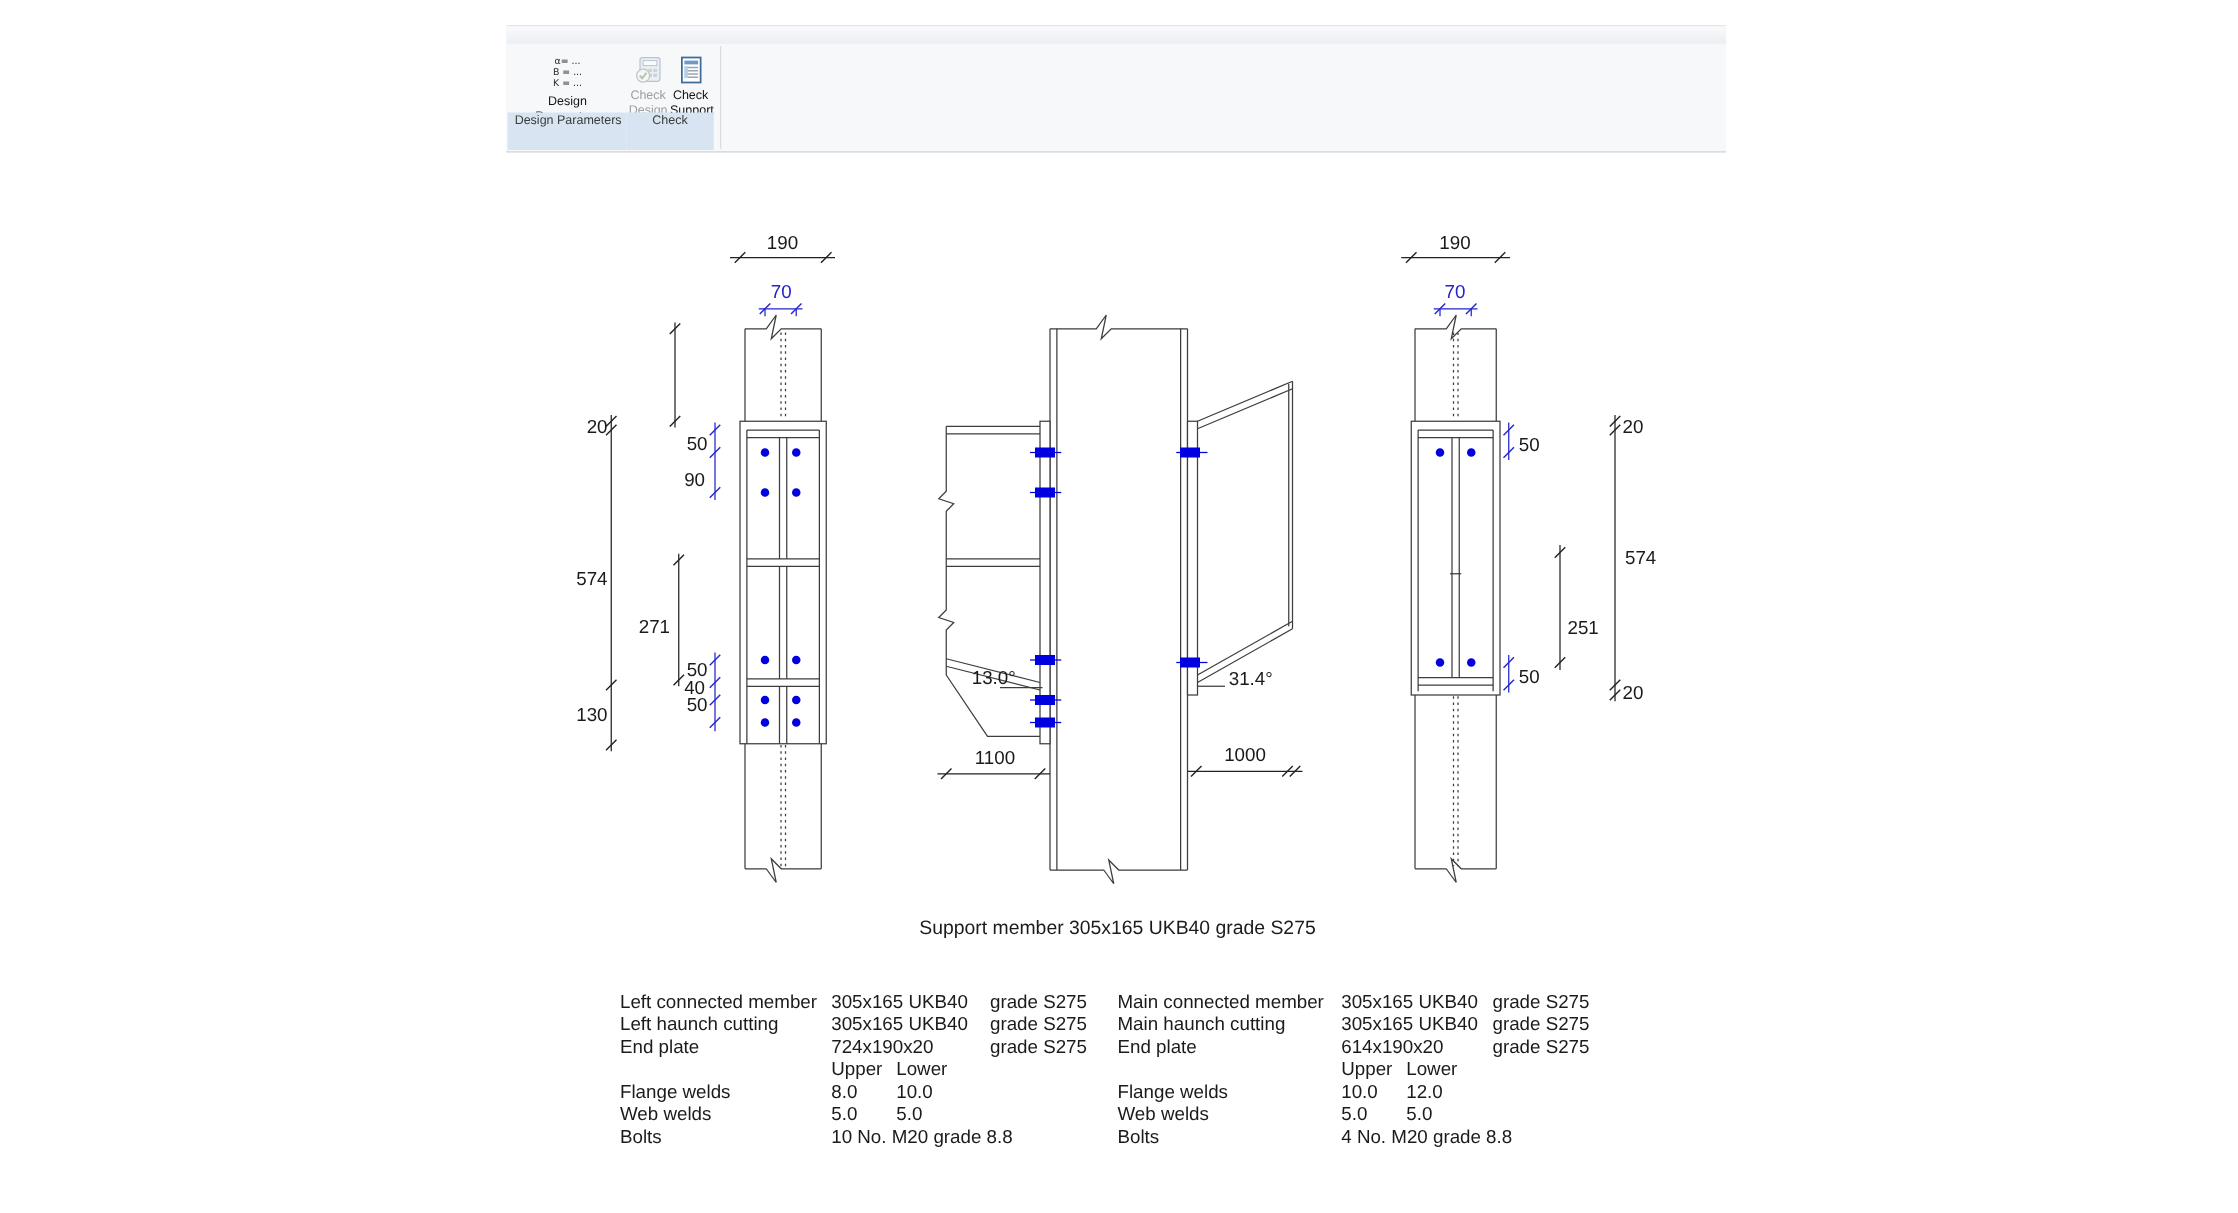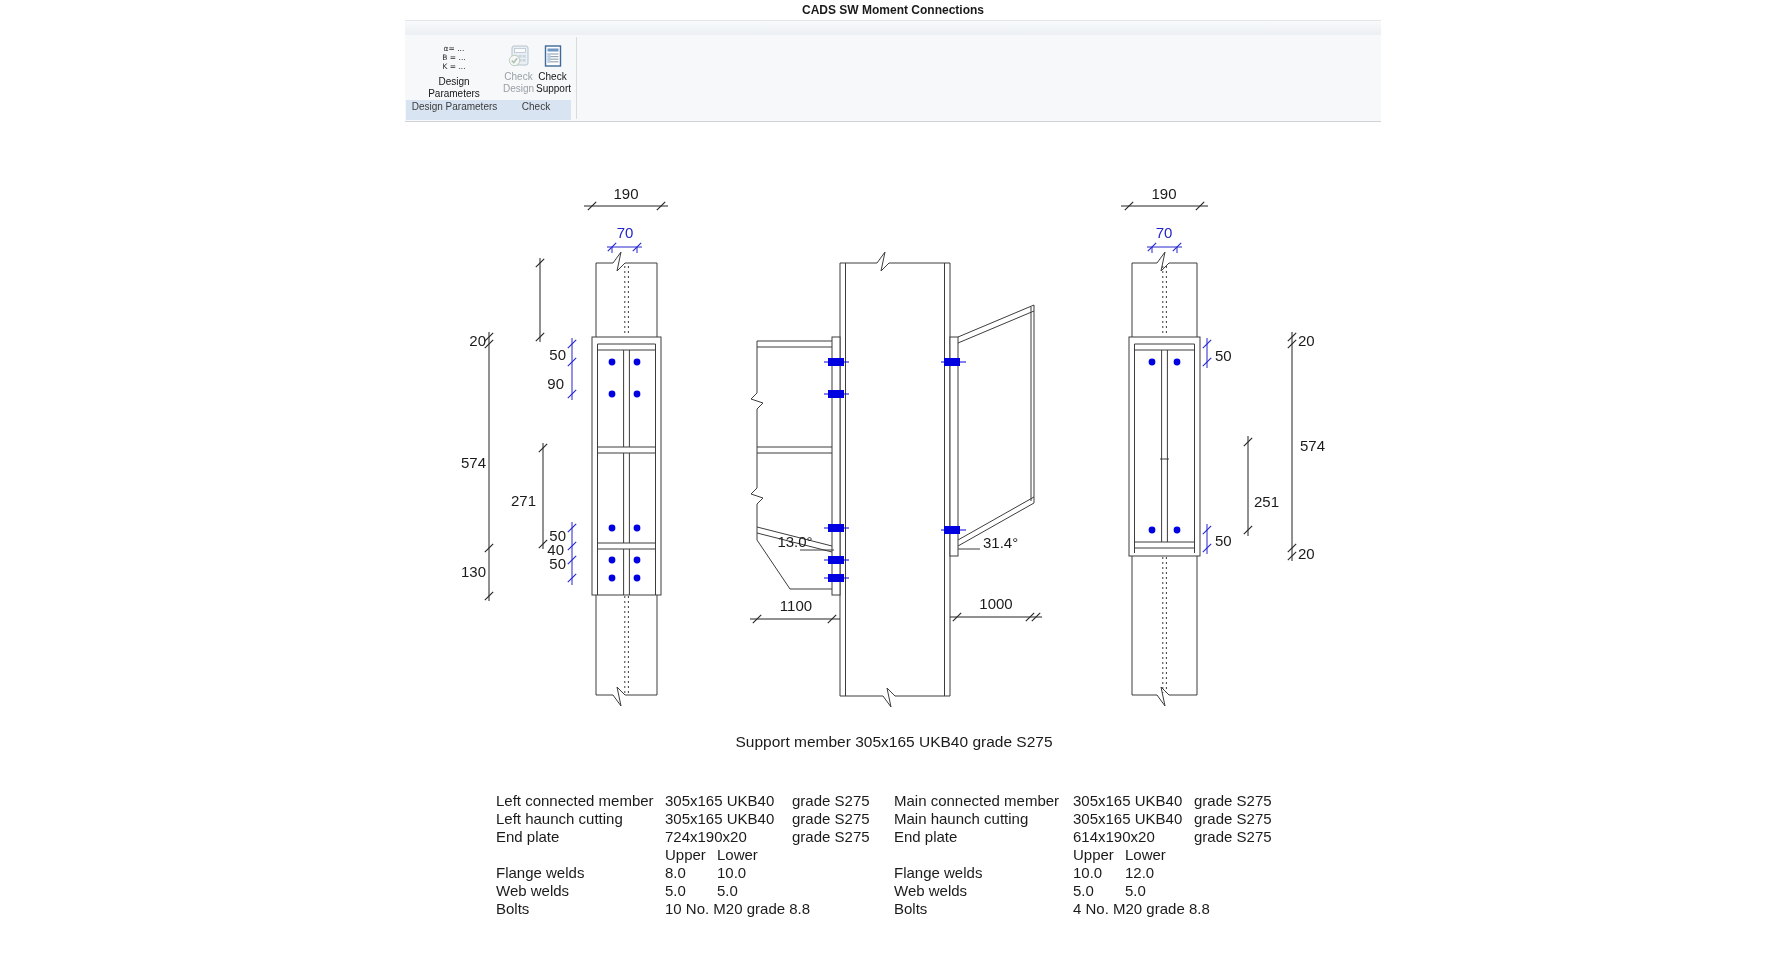--- a/index.html
+++ b/index.html
@@ -7,21 +7,21 @@
   body{width:1790px;height:970px;position:relative;overflow:hidden;
        font-family:"Liberation Sans","DejaVu Sans",sans-serif;-webkit-font-smoothing:antialiased;}
 
   .window{position:absolute;left:405px;top:0;width:976px;height:970px;z-index:2;}
   .titlebar{position:absolute;left:0;top:0;width:100%;height:20px;text-align:center;}
   .titlebar .title{font-size:12px;font-weight:bold;color:#1a1a1a;line-height:20px;}
   .tabstrip{position:absolute;left:0;top:20px;width:100%;height:14px;
             background:linear-gradient(#f8fafc,#eceff3);border-top:1px solid #e4e7ea;border-bottom:1px solid #e0e3e7;}
   .ribbon{position:absolute;left:0;top:35px;width:100%;height:86px;background:#f7f8fa;border-bottom:1px solid #cfd3d8;}
   .rgroup{position:absolute;top:1px;height:84px;background:#f7f8fa;}
-  .rgroup .caption{position:absolute;left:0;right:0;bottom:0;height:20px;background:#d8e4f1;
+  .rgroup .caption{position:absolute;left:0;right:0;bottom:0;height:30px;background:#d8e4f1;
                    font-size:10px;color:#3c3c3c;text-align:center;line-height:14px;}
   .vsep{position:absolute;top:2px;height:82px;width:1px;background:#d9dbde;}
   .bigbtn{position:absolute;left:2px;top:2px;width:92px;height:66px;text-align:center;cursor:pointer;}
   .iconlines{font-size:7.5px;line-height:9px;color:#2b2b2b;padding-top:6px;font-family:"DejaVu Sans",sans-serif;}
   .btnlabel{font-size:10px;line-height:12px;color:#161616;margin-top:5px;}
   .smallbtn{position:absolute;top:2px;width:33px;height:66px;text-align:center;cursor:pointer;}
   .smallbtn .ic{display:block;margin:6px auto 0 auto;width:24px;height:24px;}
   .smallbtn .btnlabel{margin-top:3px;}
   .disabled .btnlabel{color:#9aa0a6;}
   .disabled .ic{opacity:.55;filter:grayscale(35%);}
@@ -306,23 +306,20 @@
     <text x="1125" y="878">12.0</text>
     <text x="894" y="896">Web welds</text>
     <text x="1073" y="896">5.0</text>
     <text x="1125" y="896">5.0</text>
     <text x="894" y="914">Bolts</text>
     <text x="1073" y="914">4 No. M20 grade 8.8</text>
   </g>
 </svg>
 
 <div class="window">
-  <div class="titlebar">
-    <span class="title">CADS SW Moment Connections</span>
-  </div>
   <div class="tabstrip"></div>
 
   <div class="ribbon">
 
     <div class="rgroup" style="left:1px;width:97px;">
       <div class="bigbtn">
         <div class="iconlines">
           <div>α= ...</div>
           <div>B = ...</div>
           <div>K = ...</div>

